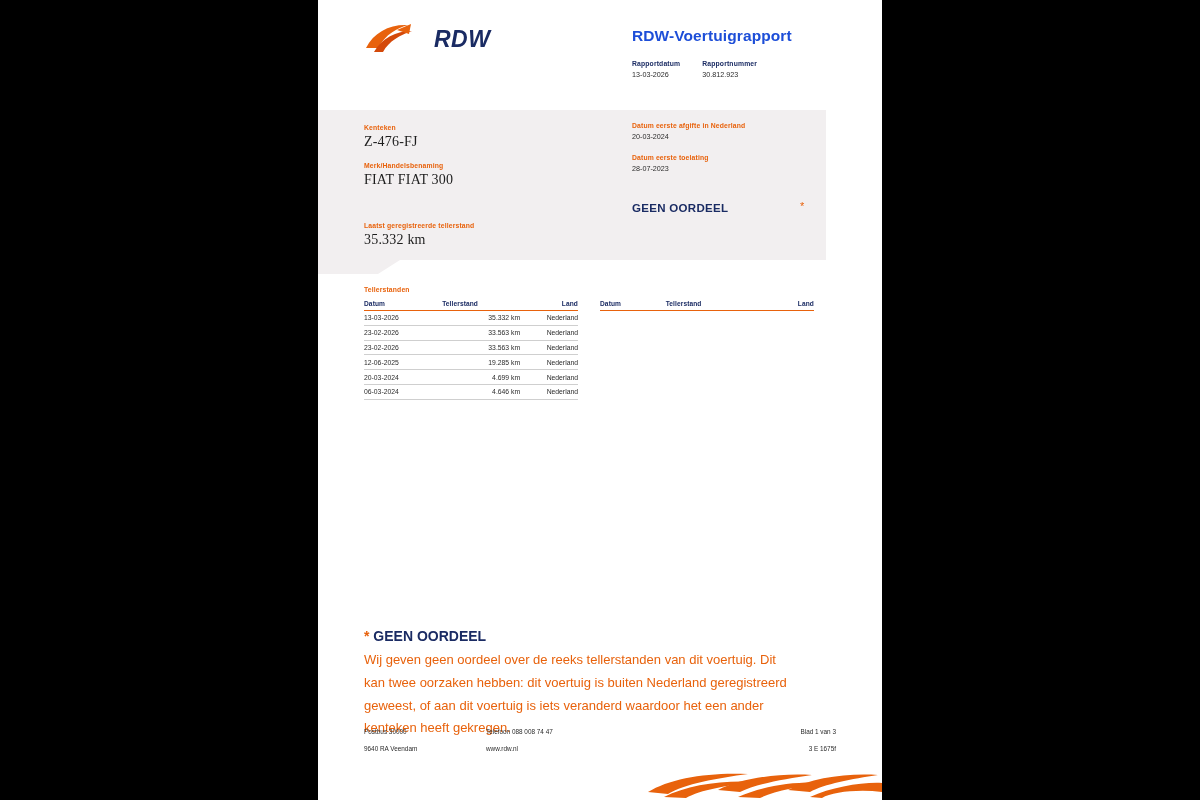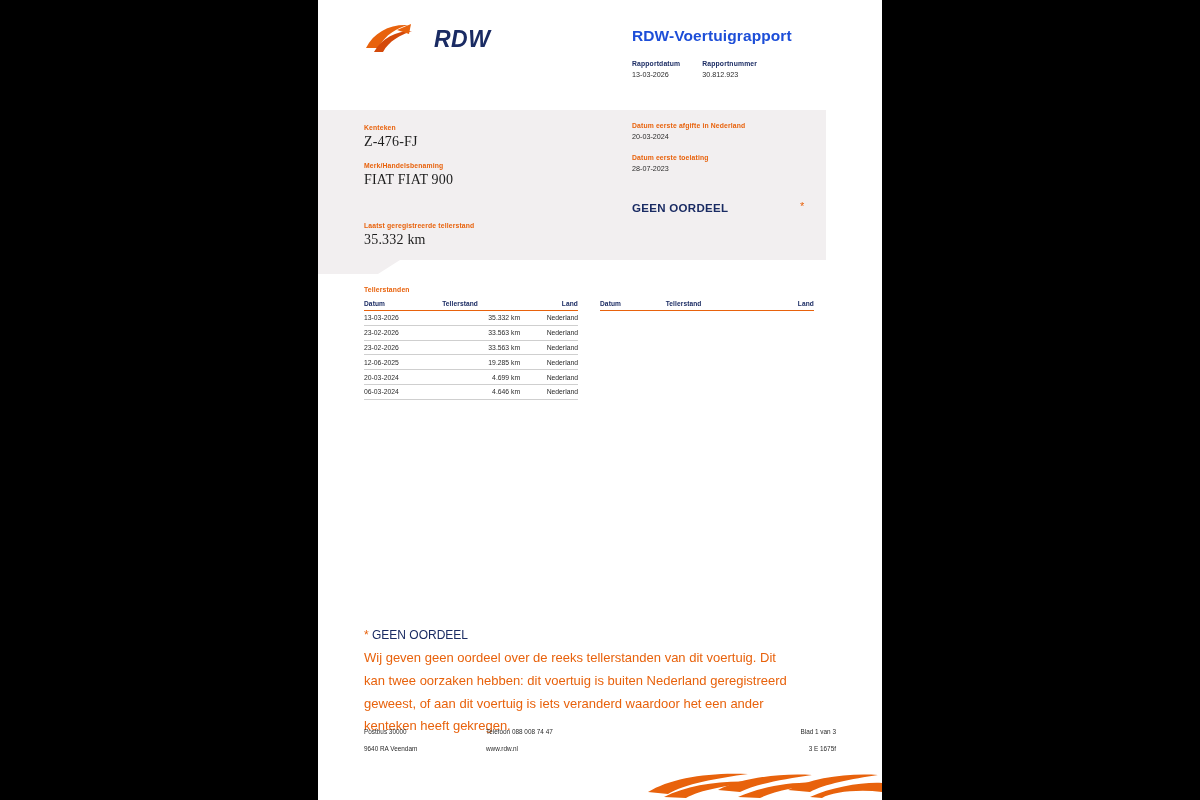--- a/index.html
+++ b/index.html
@@ -178,22 +178,22 @@
   table.mt td.land  { text-align: right; }
   table.mt th.land  { text-align: right; }
 
   
   .footnote {
     position: absolute;
     left: 46px; top: 628px;
     width: 430px;
   }
   .footnote-head {
-    font-size: 12px;
-    font-weight: normal;
+    font-size: 14px;
+    font-weight: bold;
     color: #1a2b63;
   }
   .footnote-head .star { color: #e8620c; }
   .footnote-body {
     margin-top: 5px;
     font-size: 13px;
     line-height: 1.75;
     color: #e8620c;
   }
 
@@ -248,21 +248,21 @@
       </div>
     </div>
 
     <div class="band">
 
       <div class="col-left">
         <div class="fld-label">Kenteken</div>
         <div class="fld-big">Z-476-FJ</div>
 
         <div class="fld-label" style="margin-top:12px;">Merk/Handelsbenaming</div>
-        <div class="fld-big">FIAT FIAT 900</div>
+        <div class="fld-big">FIAT FIAT 300</div>
 
         <div class="fld-label" style="margin-top:34px;">Laatst geregistreerde tellerstand</div>
         <div class="fld-big">35.332 km</div>
       </div>
 
       <div class="col-right">
         <div class="fld-label">Datum eerste afgifte in Nederland</div>
         <div class="fld-small">20-03-2024</div>
 
         <div class="fld-label" style="margin-top:13px;">Datum eerste toelating</div>

